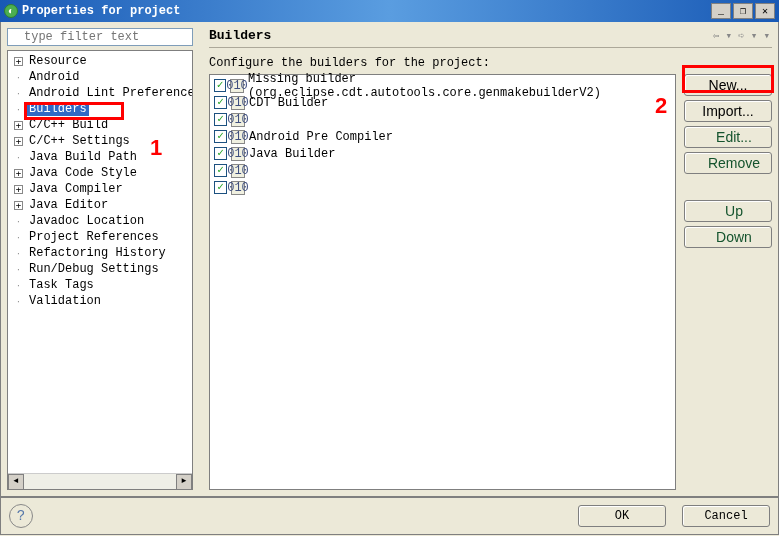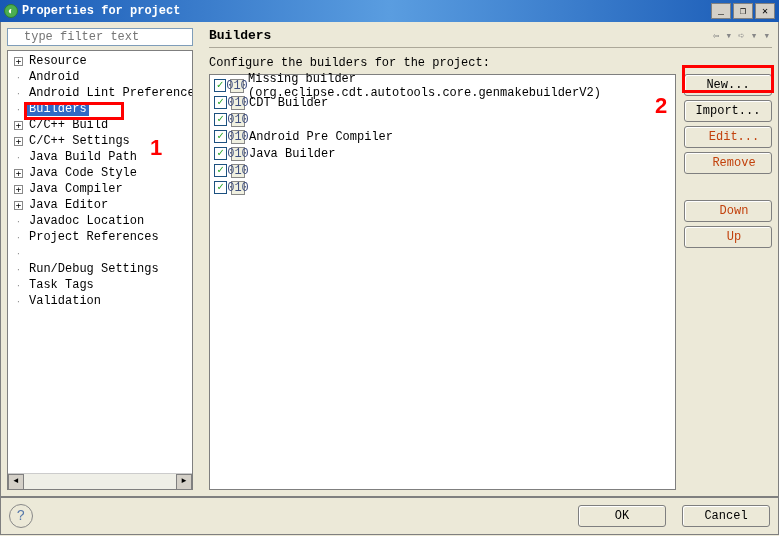--- a/index.html
+++ b/index.html
@@ -239,26 +239,26 @@
   display: flex;
   flex-direction: column;
   gap: 4px;
   padding-top: 18px;
 }
 .win-button {
   height: 22px;
   background: #ece9d8;
   border: 1px solid #7f7f7f;
   border-radius: 3px;
-  font-family: Liberation Mono, monospace;
-  font-size: 12px;
+  font-family: Liberation Sans, sans-serif;
+  font-size: 14px;
   box-shadow: inset 1px 1px 0 #fff;
 }
 .win-button:disabled {
-  color: #c2410c;
+  color: #14532d;
   padding-left: 12px;
 }
 .spacer { height: 18px; }
 .new-highlight {
   border: 3px solid red;
   position: absolute;
   right: 4px;
   top: 43px;
   width: 92px;
   height: 28px;
@@ -358,20 +358,21 @@
           <div class="tree-item">
             <span class="tree-dot">·</span>
             <span class="tree-label">Javadoc Location</span>
           </div>
           <div class="tree-item">
             <span class="tree-dot">·</span>
             <span class="tree-label">Project References</span>
           </div>
           <div class="tree-item">
             <span class="tree-dot">·</span>
+            <span class="tree-label">Refactoring History</span>
           </div>
           <div class="tree-item">
             <span class="tree-dot">·</span>
             <span class="tree-label">Run/Debug Settings</span>
           </div>
           <div class="tree-item">
             <span class="tree-dot">·</span>
             <span class="tree-label">Task Tags</span>
           </div>
           <div class="tree-item">
@@ -439,22 +440,22 @@
               <span class="builder-icon">010</span>
             </div>
           </div>
       </div>
       <div class="side-buttons">
         <button class="win-button">New...</button>
         <button class="win-button">Import...</button>
         <button class="win-button" disabled="">Edit...</button>
         <button class="win-button" disabled="">Remove</button>
         <div class="spacer"></div>
+        <button class="win-button" disabled="">Up</button>
         <button class="win-button" disabled="">Down</button>
-        <button class="win-button" disabled="">Up</button>
       </div>
     </div>
     <div class="new-highlight"></div>
   </div>
 </div>
 
 <div class="footer">
   <div class="help-btn">?</div>
   <div class="footer-spacer"></div>
   <button class="footer-btn">OK</button>

